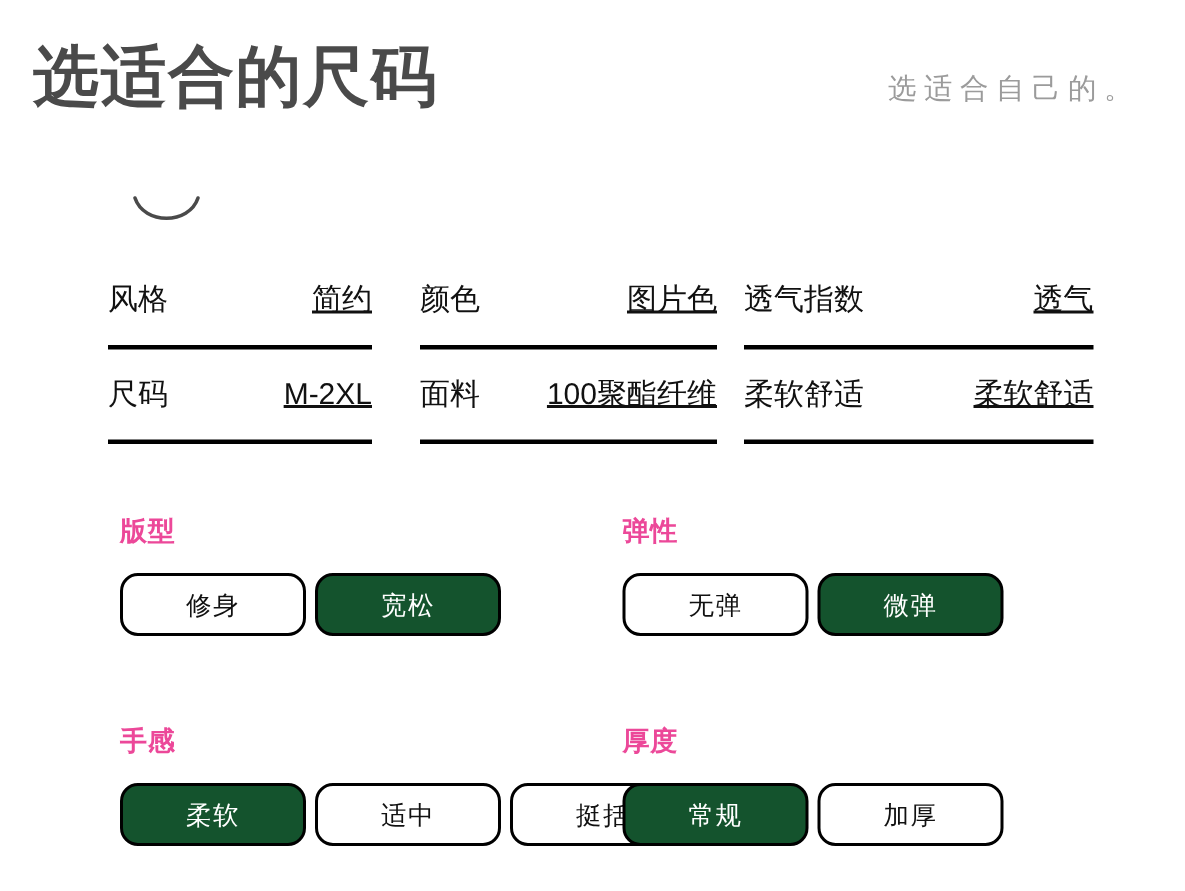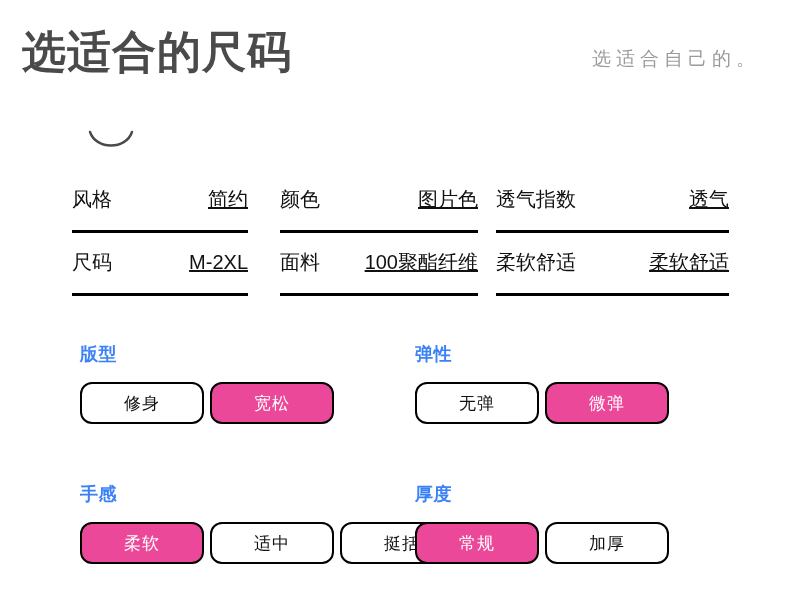--- a/index.html
+++ b/index.html
@@ -70,38 +70,38 @@
     position:absolute; left:0; top:342px; width:790px;
   }
   .group-row { position:relative; height:140px; }
   .group {
     position:absolute; top:0;
   }
   .group.left  { left:80px; }
   .group.right { left:415px; }
 
   .group-title {
-    font-size:18px; font-weight:700; color:#3b82f6;
+    font-size:18px; font-weight:700; color:#ec4899;
     margin-bottom:16px; letter-spacing:0.5px;
     white-space:nowrap;
   }
   .chips { display:flex; gap:6px; }
   .chip {
     width:124px; height:42px;
     border:2px solid #000;
     border-radius:12px;
     background:#ffffff; color:#111;
     font-size:17px; font-weight:400;
     display:flex; align-items:center; justify-content:center;
     white-space:nowrap;
     cursor:pointer;
     letter-spacing:1px;
   }
   .chip.selected {
-    background:#ec4899; color:#ffffff; border-color:#000;
+    background:#14532d; color:#ffffff; border-color:#000;
   }
 </style>
 </head>
 <body>
 
 <div class="page">
 
   <div class="header">
     <div class="title">选适合的尺码</div>
     <div class="subtitle">选适合自己的。</div>

